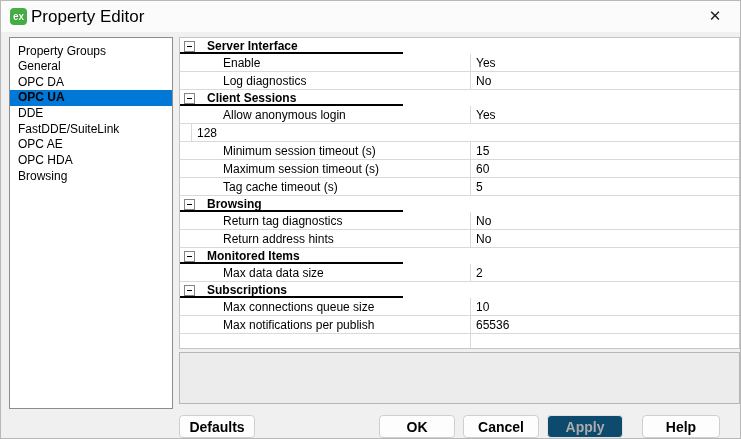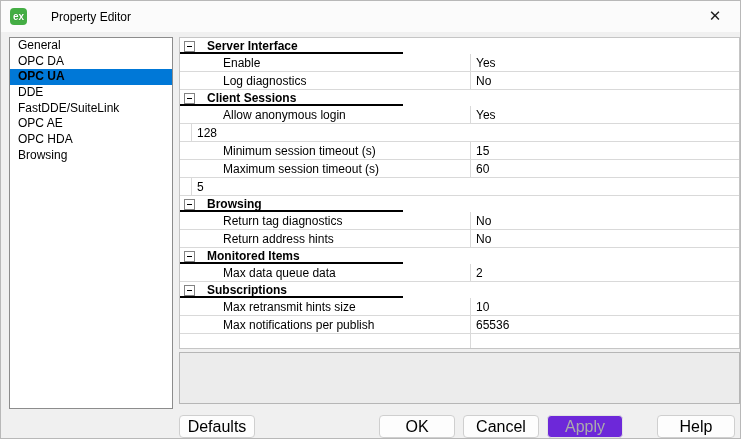--- a/index.html
+++ b/index.html
@@ -9,21 +9,21 @@
     font-family:"Liberation Sans", sans-serif; color:#000;
     border:1px solid #b8b8b8; box-sizing:border-box;
   }
   
   .titlebar { position:absolute; left:0; top:0; right:0; height:31px;
     background:#fbfbfb; display:flex; align-items:center; padding-left:9px; }
   .app-icon { width:17px; height:17px; background:#44ad44; border-radius:4px;
     display:flex; align-items:center; justify-content:center; flex:none;
     color:#fff; font-weight:bold; font-size:10px; line-height:1;
     text-shadow:0 0 1px #1c7a1c; }
-  .title-text { margin-left:24px; font-size:12px; }
+  .title-text { margin-left:4px; font-size:17px; }
   .close-btn { position:absolute; right:11px; top:3px; width:28px; height:24px;
     display:flex; align-items:center; justify-content:center;
     font-size:15px; color:#1a1a1a; cursor:default; }
   
   .sidebar { position:absolute; left:8px; top:36px; width:164px; height:372px;
     background:#fff; border:1px solid #8c8c8c; box-sizing:border-box;
     font-size:12px; overflow:hidden; }
   .sidebar-header { padding:6px 0 0 8px; height:21px; box-sizing:border-box; }
   .sidebar-item { height:15.7px; line-height:15.7px; padding-left:8px;
     white-space:nowrap; }
@@ -46,44 +46,45 @@
   .g-name { width:279px; box-sizing:border-box; padding-left:43px;
     display:flex; align-items:center; white-space:nowrap; }
   .g-value { flex:1; border-left:1px solid #d9d9d9; padding-left:5px;
     display:flex; align-items:center;margin-left:11px; }
   
   .desc { position:absolute; left:178px; top:351px; width:561px; height:52px;
     background:#ececec; border:1px solid #b6b6b6; box-sizing:border-box; }
   
   .btn { position:absolute; top:414px; height:23px; width:76px;
     background:#fdfdfd; border:1px solid #cfcfcf; border-radius:4px;
-    font-family:"Liberation Sans", sans-serif; font-size:16px; color:#000;
+    font-family:"Liberation Sans", sans-serif; font-size:14px; color:#000;
     display:flex; align-items:center; justify-content:center;
-    box-sizing:border-box; padding:0; }
-  .btn.disabled { color:#ababab; background:#6d28d9; border-color:#e3e3e3; }
+    box-sizing:border-box; padding:0;font-weight:bold; }
+  .btn.disabled { color:#ababab; background:#0c4a6e; border-color:#e3e3e3; }
   #btn-defaults { left:178px; }
   #btn-ok { left:378px; }
   #btn-cancel { left:462px; }
   #btn-apply { left:546px; }
-  #btn-help { left:656px; width:78px; }
+  #btn-help { left:641px; width:78px; }
 </style>
 </head>
 <body>
 
 <div class="dialog">
 
   <div class="titlebar">
     <div class="app-icon">
       <span>ex</span>
     </div>
     <div class="title-text">Property Editor</div>
     <div class="close-btn">✕</div>
   </div>
 
   <div class="sidebar">
+    <div class="sidebar-header">Property Groups</div>
     <div class="sidebar-item">General</div>
     <div class="sidebar-item">OPC DA</div>
     <div class="sidebar-item selected">OPC UA</div>
     <div class="sidebar-item">DDE</div>
     <div class="sidebar-item">FastDDE/SuiteLink</div>
     <div class="sidebar-item">OPC AE</div>
     <div class="sidebar-item">OPC HDA</div>
     <div class="sidebar-item">Browsing</div>
   </div>
 
@@ -117,20 +118,21 @@
     </div>
     <div class="g-row">
       <div class="g-name">Minimum session timeout (s)</div>
       <div class="g-value">15</div>
     </div>
     <div class="g-row">
       <div class="g-name">Maximum session timeout (s)</div>
       <div class="g-value">60</div>
     </div>
     <div class="g-row">
+      <div class="g-name">Tag cache timeout (s)</div>
       <div class="g-value">5</div>
     </div>
 
     <div class="g-header">
       <span class="collapse-box"></span>
       <span class="g-title">Browsing</span>
       <span class="underline"></span>
     </div>
     <div class="g-row">
       <div class="g-name">Return tag diagnostics</div>
@@ -140,31 +142,31 @@
       <div class="g-name">Return address hints</div>
       <div class="g-value">No</div>
     </div>
 
     <div class="g-header">
       <span class="collapse-box"></span>
       <span class="g-title">Monitored Items</span>
       <span class="underline"></span>
     </div>
     <div class="g-row">
-      <div class="g-name">Max data queue data</div>
+      <div class="g-name">Max data data size</div>
       <div class="g-value">2</div>
     </div>
 
     <div class="g-header">
       <span class="collapse-box"></span>
       <span class="g-title">Subscriptions</span>
       <span class="underline"></span>
     </div>
     <div class="g-row">
-      <div class="g-name">Max retransmit hints size</div>
+      <div class="g-name">Max connections queue size</div>
       <div class="g-value">10</div>
     </div>
     <div class="g-row">
       <div class="g-name">Max notifications per publish</div>
       <div class="g-value">65536</div>
     </div>
 
     <div class="g-row empty">
       <div class="g-name"></div>
       <div class="g-value"></div>

